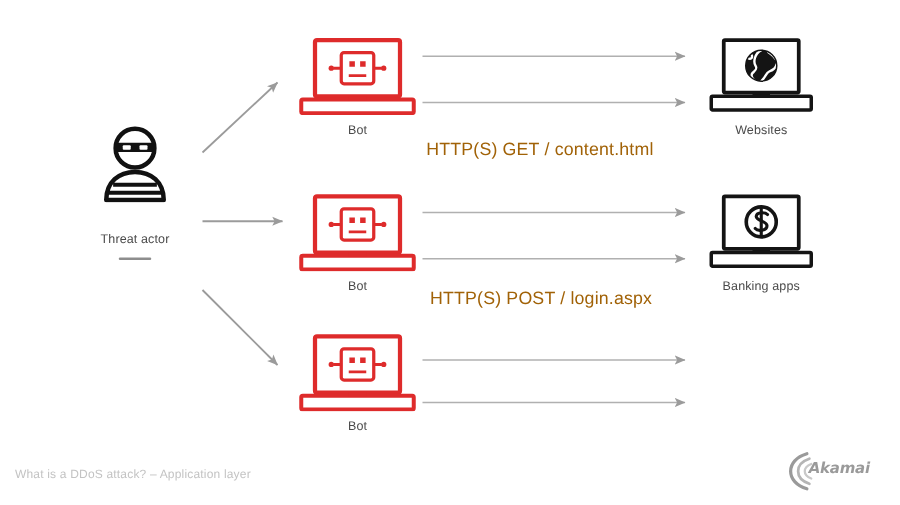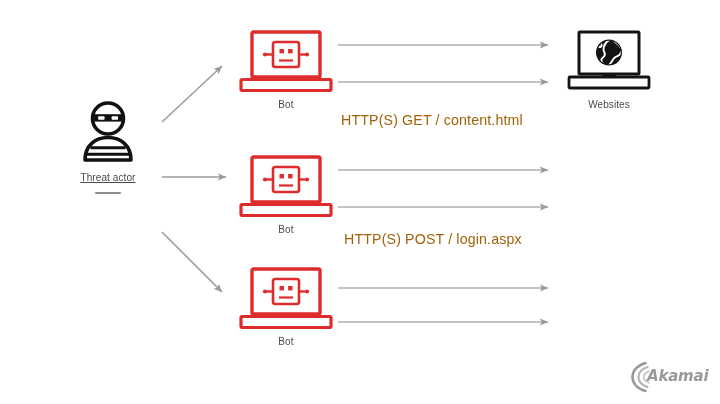--- a/index.html
+++ b/index.html
@@ -35,21 +35,21 @@
     height: 62px;
     display: block;
   }
   .label-dark {
     color: #4a4a4a;
     font-size: 10px;
     line-height: 16px;
     text-align: center;
     letter-spacing: 0.1px;
   }
-  #threat-actor .ta-name { margin-top: 8px; text-decoration: underline; }
+  #threat-actor .ta-name { margin-top: 22px; }
   .ta-divider {
     width: 26px;
     height: 2px;
     background: #8d8d8d;
     margin: 6px auto 5px auto;
     border-radius: 1px;
   }
 
   
   .bot-node {
@@ -112,21 +112,21 @@
     width: 78px;
     height: 34px;
   }
   #brand-logo .brand-text {
     position: absolute;
     left: 17px;
     top: 7px;
     font-family: "DejaVu Sans", sans-serif;
     font-style: italic;
     font-weight: bold;
-    font-size: 15px;
+    font-size: 12px;
     color: #9a9a9a;
     letter-spacing: -0.2px;
   }
 </style>
 </head>
 <body>
 
 <div id="stage">
 
   <svg id="arrow-layer" viewBox="0 0 720 404" xmlns="http://www.w3.org/2000/svg">
@@ -234,22 +234,35 @@
                  C33.4 29.8 34.6 32.6 36.4 34.2
                  M42 34.9 C45.2 32.2 45.8 28.2 48.4 27.2 C51 26.2 53.8 24.2 54.2 21.6
                  M31.2 16.4 C33.6 17.8 35.2 16.4 34.4 14.2
                  M47.6 11.6 C49.6 13.4 52 14.6 53.4 17.2" fill="none" stroke="#ffffff" stroke-width="1.9" stroke-linecap="round"></path>
         <circle cx="42" cy="22.5" r="12.4" fill="none" stroke="#141414" stroke-width="1.2"></circle>
       </g>
     </svg>
     <div class="label-dark target-label">Websites</div>
   </div>
 
-
-
+  <div class="node target-node" style="left:524px; top:155px;">
+    <svg class="target-icon" viewBox="0 0 84 62" xmlns="http://www.w3.org/2000/svg">
+      <rect x="12" y="2" width="60" height="42" rx="1" fill="none" stroke="#141414" stroke-width="3"></rect>
+      <rect x="2" y="47" width="80" height="11" rx="1" fill="none" stroke="#141414" stroke-width="2.8"></rect>
+      <rect x="35" y="44.4" width="14" height="3.2" fill="#141414"></rect>
+      <circle cx="42" cy="22.5" r="12" fill="none" stroke="#141414" stroke-width="2.9"></circle>
+      <path d="M47 16.6 C45.4 14.8 38.6 14.2 38 18 C37.4 21.8 46.6 21.4 46.6 25.6
+               C46.6 29.6 39.2 30.2 37.2 27.8" fill="none" stroke="#141414" stroke-width="2.5" stroke-linecap="round"></path>
+      <path d="M42 12.2 V32.8" stroke="#141414" stroke-width="2.5" stroke-linecap="round"></path>
+    </svg>
+    <div class="label-dark target-label">Banking apps</div>
+  </div>
+
+
+  <div id="footer-caption">What is a DDoS attack? – Application layer</div>
 
   <div id="brand-logo">
     <svg width="78" height="34" viewBox="0 0 78 34" xmlns="http://www.w3.org/2000/svg">
       <path d="M15.5 3 C7 5.5 2.5 11 2.5 17 C2.5 23 7 28.5 15.5 31" fill="none" stroke="#9a9a9a" stroke-width="2.6" stroke-linecap="round"></path>
       <path d="M17.5 7 C11.5 9 8.5 12.8 8.5 17 C8.5 21.2 11.5 25 17.5 27" fill="none" stroke="#b5b5b5" stroke-width="2.2" stroke-linecap="round"></path>
       <path d="M19 11.2 C15.5 12.6 13.8 14.8 13.8 17 C13.8 19.2 15.5 21.4 19 22.8" fill="none" stroke="#c9c9c9" stroke-width="1.8" stroke-linecap="round"></path>
     </svg>
     <div class="brand-text">Akamai</div>
   </div>
 

